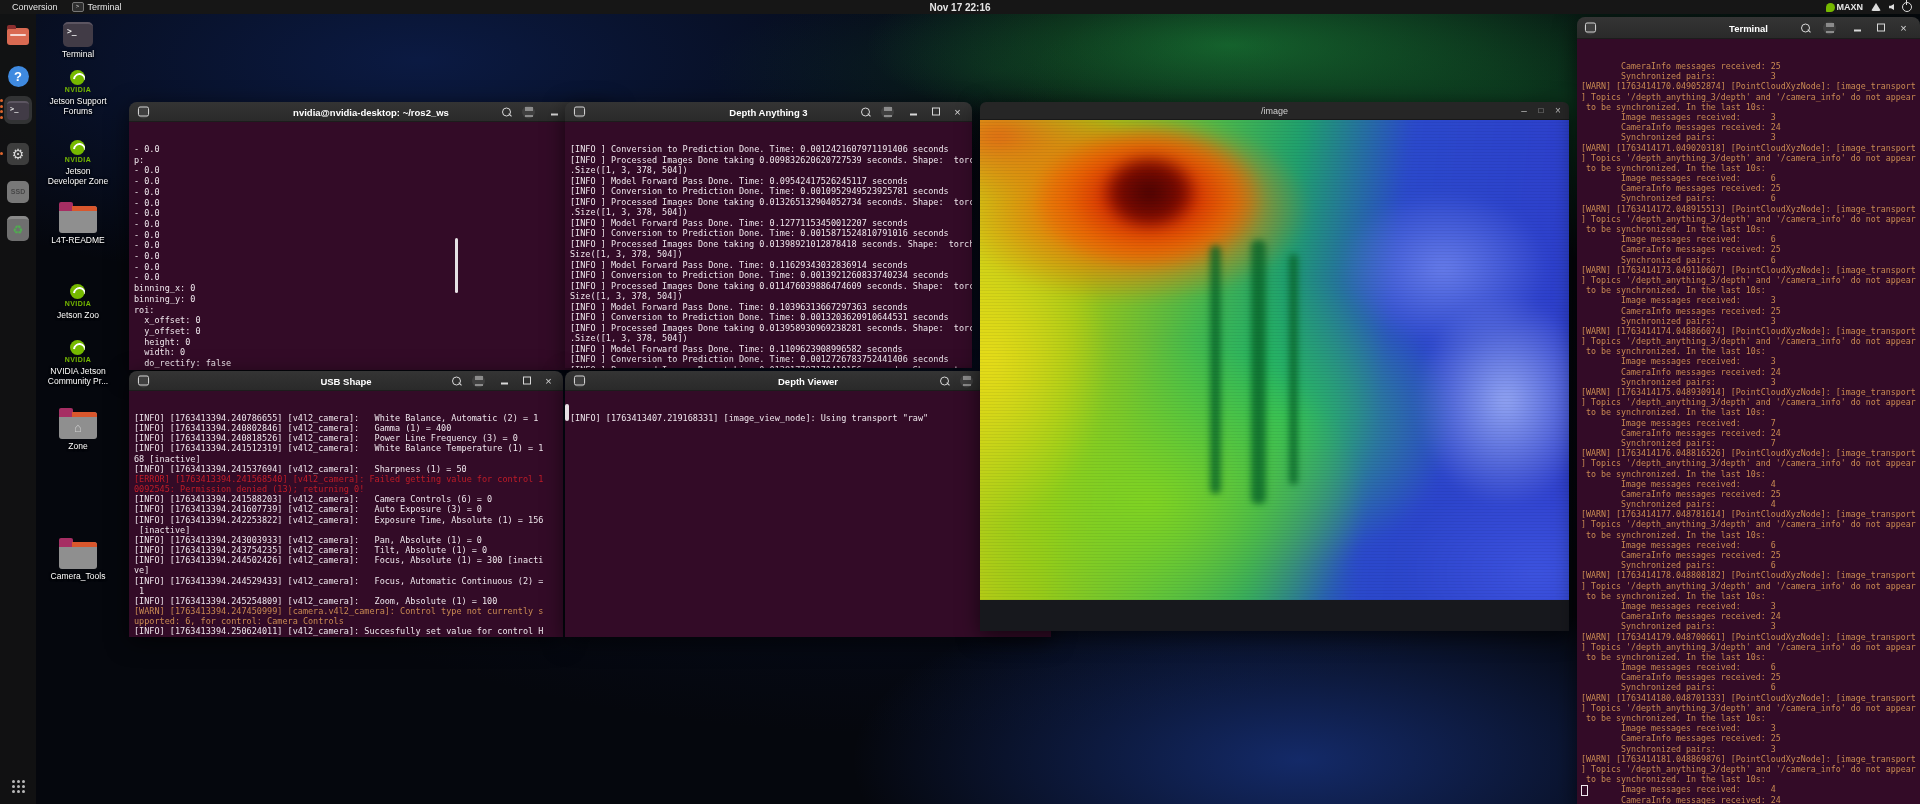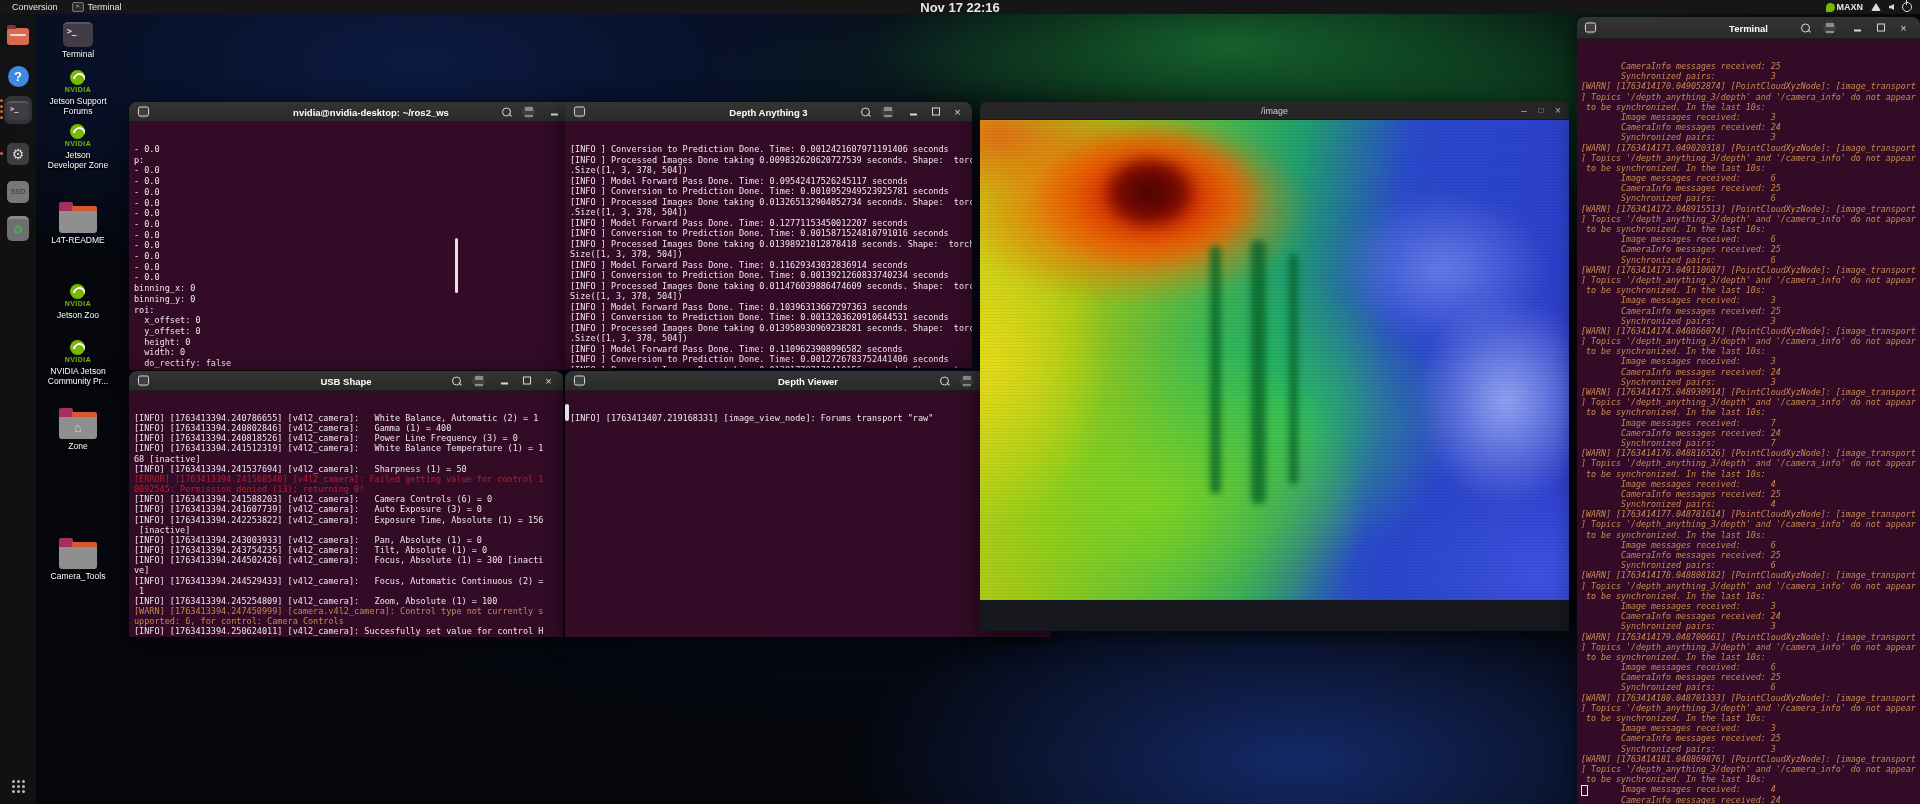--- a/index.html
+++ b/index.html
@@ -12,21 +12,21 @@
       radial-gradient(ellipse 640px 260px at 1300px 760px, rgba(40,90,230,.42), transparent 70%),
       radial-gradient(ellipse 900px 320px at 420px 60px, rgba(25,70,190,.30), transparent 72%),
       radial-gradient(ellipse 1000px 420px at 900px 420px, rgba(12,35,100,.28), transparent 75%),
       #05070d;}
   
   .topbar{position:absolute;left:0;top:0;width:1920px;height:14px;background:#161616;
     color:#e6e6e6;font-size:9px;display:flex;align-items:center;z-index:50;}
   .tb-left{display:flex;align-items:center;gap:14px;padding-left:12px;}
   .tb-appicon{width:10px;height:8px;background:#2e2e2e;border:1px solid #777;border-radius:2px;
     color:#ddd;font-size:6px;line-height:7px;text-align:center;}
-  .tb-clock{position:absolute;left:50%;transform:translateX(-50%);font-weight:bold;font-size:13px;}
+  .tb-clock{position:absolute;left:50%;transform:translateX(-50%);font-weight:bold;font-size:10px;}
   .tb-right{position:absolute;right:8px;top:0;height:14px;display:flex;align-items:center;gap:8px;}
   .nv-dot{width:9px;height:9px;border-radius:50% 50% 50% 10%;background:#76b900;display:inline-block;}
   .tb-maxn{font-size:9px;font-weight:bold;}
   .glyph-net{width:0;height:0;border-left:5px solid transparent;border-right:5px solid transparent;
     border-bottom:8px solid #dcdcdc;border-radius:2px;}
   .glyph-vol{width:5px;height:6px;background:#dcdcdc;clip-path:polygon(0 30%,40% 30%,100% 0,100% 100%,40% 70%,0 70%);}
   .glyph-pow{width:8px;height:8px;border:1.3px solid #dcdcdc;border-radius:50%;position:relative;}
   .glyph-pow:after{content:"";position:absolute;left:2.6px;top:-3px;width:1.4px;height:5px;background:#dcdcdc;}
   
   .dock{position:absolute;left:0;top:14px;width:36px;height:790px;background:rgba(18,18,18,.92);z-index:40;}
@@ -84,21 +84,21 @@
   .tcontent{position:absolute;left:0;right:0;top:20px;bottom:0;background:#330b27;overflow:hidden;
     color:#efe7ed;font-family:"DejaVu Sans Mono",monospace;font-size:8.5px;white-space:pre;padding:2px 0 0 5px;box-sizing:border-box;}
   .lh-t1 .tline{line-height:10.7px;}
   .lh-da .tline{line-height:10.5px;}
   .lh-usb .tline{line-height:10.15px;}
   .lh-sync .tline{line-height:10.18px;}
   .tline{height:auto;}
   .tline.err{color:#c01c28;}
   .tline.warn{color:#c98a52;}
   .tline.sep{color:#a54b4b;}
-  .sync-colors{color:#c98a52;font-style:italic;}
+  .sync-colors{color:#c98a52;}
   .cursor-hollow{position:absolute;left:4px;bottom:8px;width:5px;height:9px;border:1px solid #efe7ed;}
   .scroll-frag{position:absolute;background:rgba(255,255,255,.88);border-radius:2px;}
   
   .qbar{position:absolute;left:0;right:0;top:0;height:18px;background:#262626;border-bottom:1px solid #191919;
     border-radius:6px 6px 0 0;box-sizing:border-box;}
   .qbar .title{position:absolute;left:50%;top:50%;transform:translate(-50%,-50%);color:#cfcfcf;font-size:9px;}
   .qbtn{position:absolute;top:2px;width:14px;height:14px;color:#b5b5b5;font-size:10px;line-height:14px;text-align:center;}
   .depth-wrap{position:absolute;left:0;right:0;top:18px;height:480px;overflow:hidden;background:#2e3ccc;}
   .depth-layer{position:absolute;left:-3%;top:-3%;width:106%;height:106%;filter:blur(6px);
     background:
@@ -189,21 +189,21 @@
     <span class="dterm">&gt;_</span>
     <span class="lbl">Terminal</span>
   </div>
   <div class="dicon" style="top:70px">
     <span class="nvlogo">
         <span class="nv-eye"></span>
         <span class="nv-word">NVIDIA</span>
       </span>
     <span class="lbl">Jetson Support Forums</span>
   </div>
-  <div class="dicon" style="top:124px">
+  <div class="dicon" style="top:140px">
     <span class="nvlogo">
         <span class="nv-eye"></span>
         <span class="nv-word">NVIDIA</span>
       </span>
     <span class="lbl">Jetson Developer Zone</span>
   </div>
   <div class="dicon" style="top:206px">
     <span class="folder"></span>
     <span class="lbl">L4T-README</span>
   </div>
@@ -331,21 +331,21 @@
           <span class="i-min"></span>
         </span>
       <span class="hbtn" style="right:30px">
           <span class="i-max"></span>
         </span>
       <span class="hbtn" style="right:8px">
           <span class="i-close">×</span>
         </span>
     </div>
     <div class="tcontent lh-usb">
-      <div><div class="tline">[INFO] [1763413407.219168331] [image_view_node]: Forums transport "raw"</div></div>
+      <div><div class="tline">[INFO] [1763413407.219168331] [image_view_node]: Using transport "raw"</div></div>
       <span class="scroll-frag" style="left:0;top:13px;width:4px;height:17px"></span>
     </div>
   </div>
 
   <div class="win" style="left:980px;top:102px;width:589px;height:529px;border-radius:6px 6px 0 0">
     <div class="qbar">
       <span class="title">/image</span>
       <span class="qbtn" style="right:38px"><span>–</span></span>
       <span class="qbtn" style="right:21px;font-size:8px"><span>□</span></span>
       <span class="qbtn" style="right:4px"><span>×</span></span>

